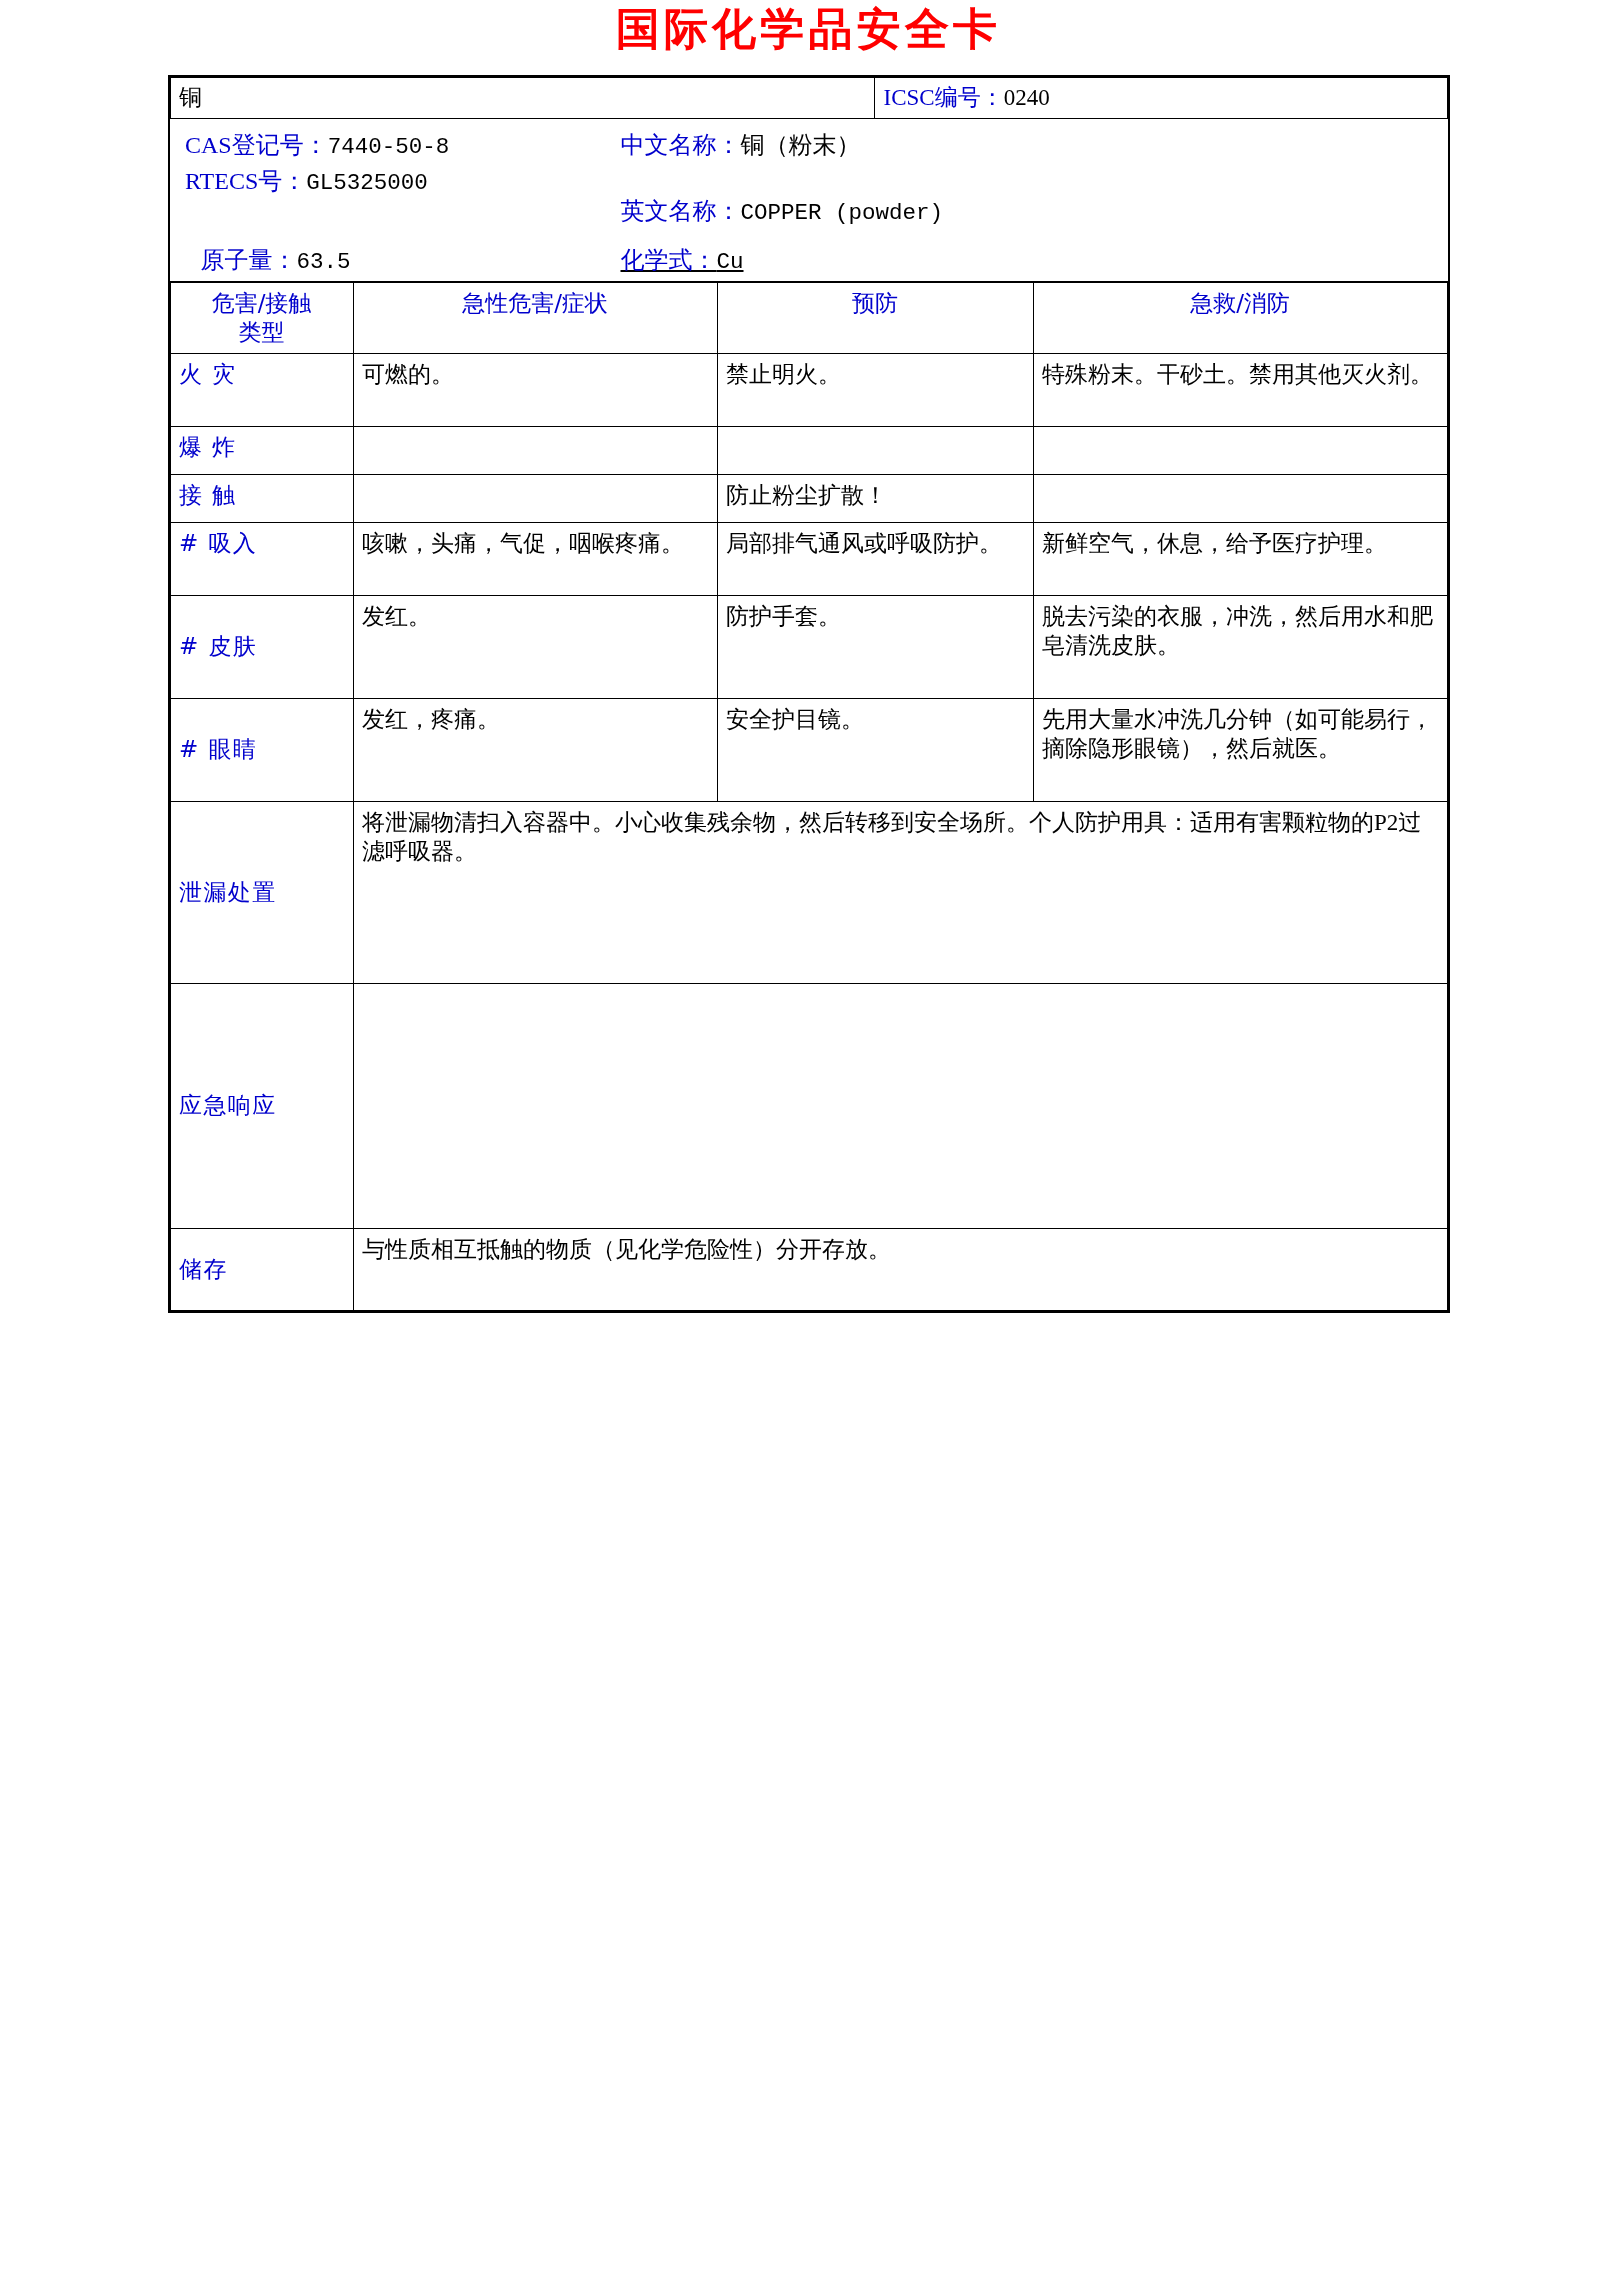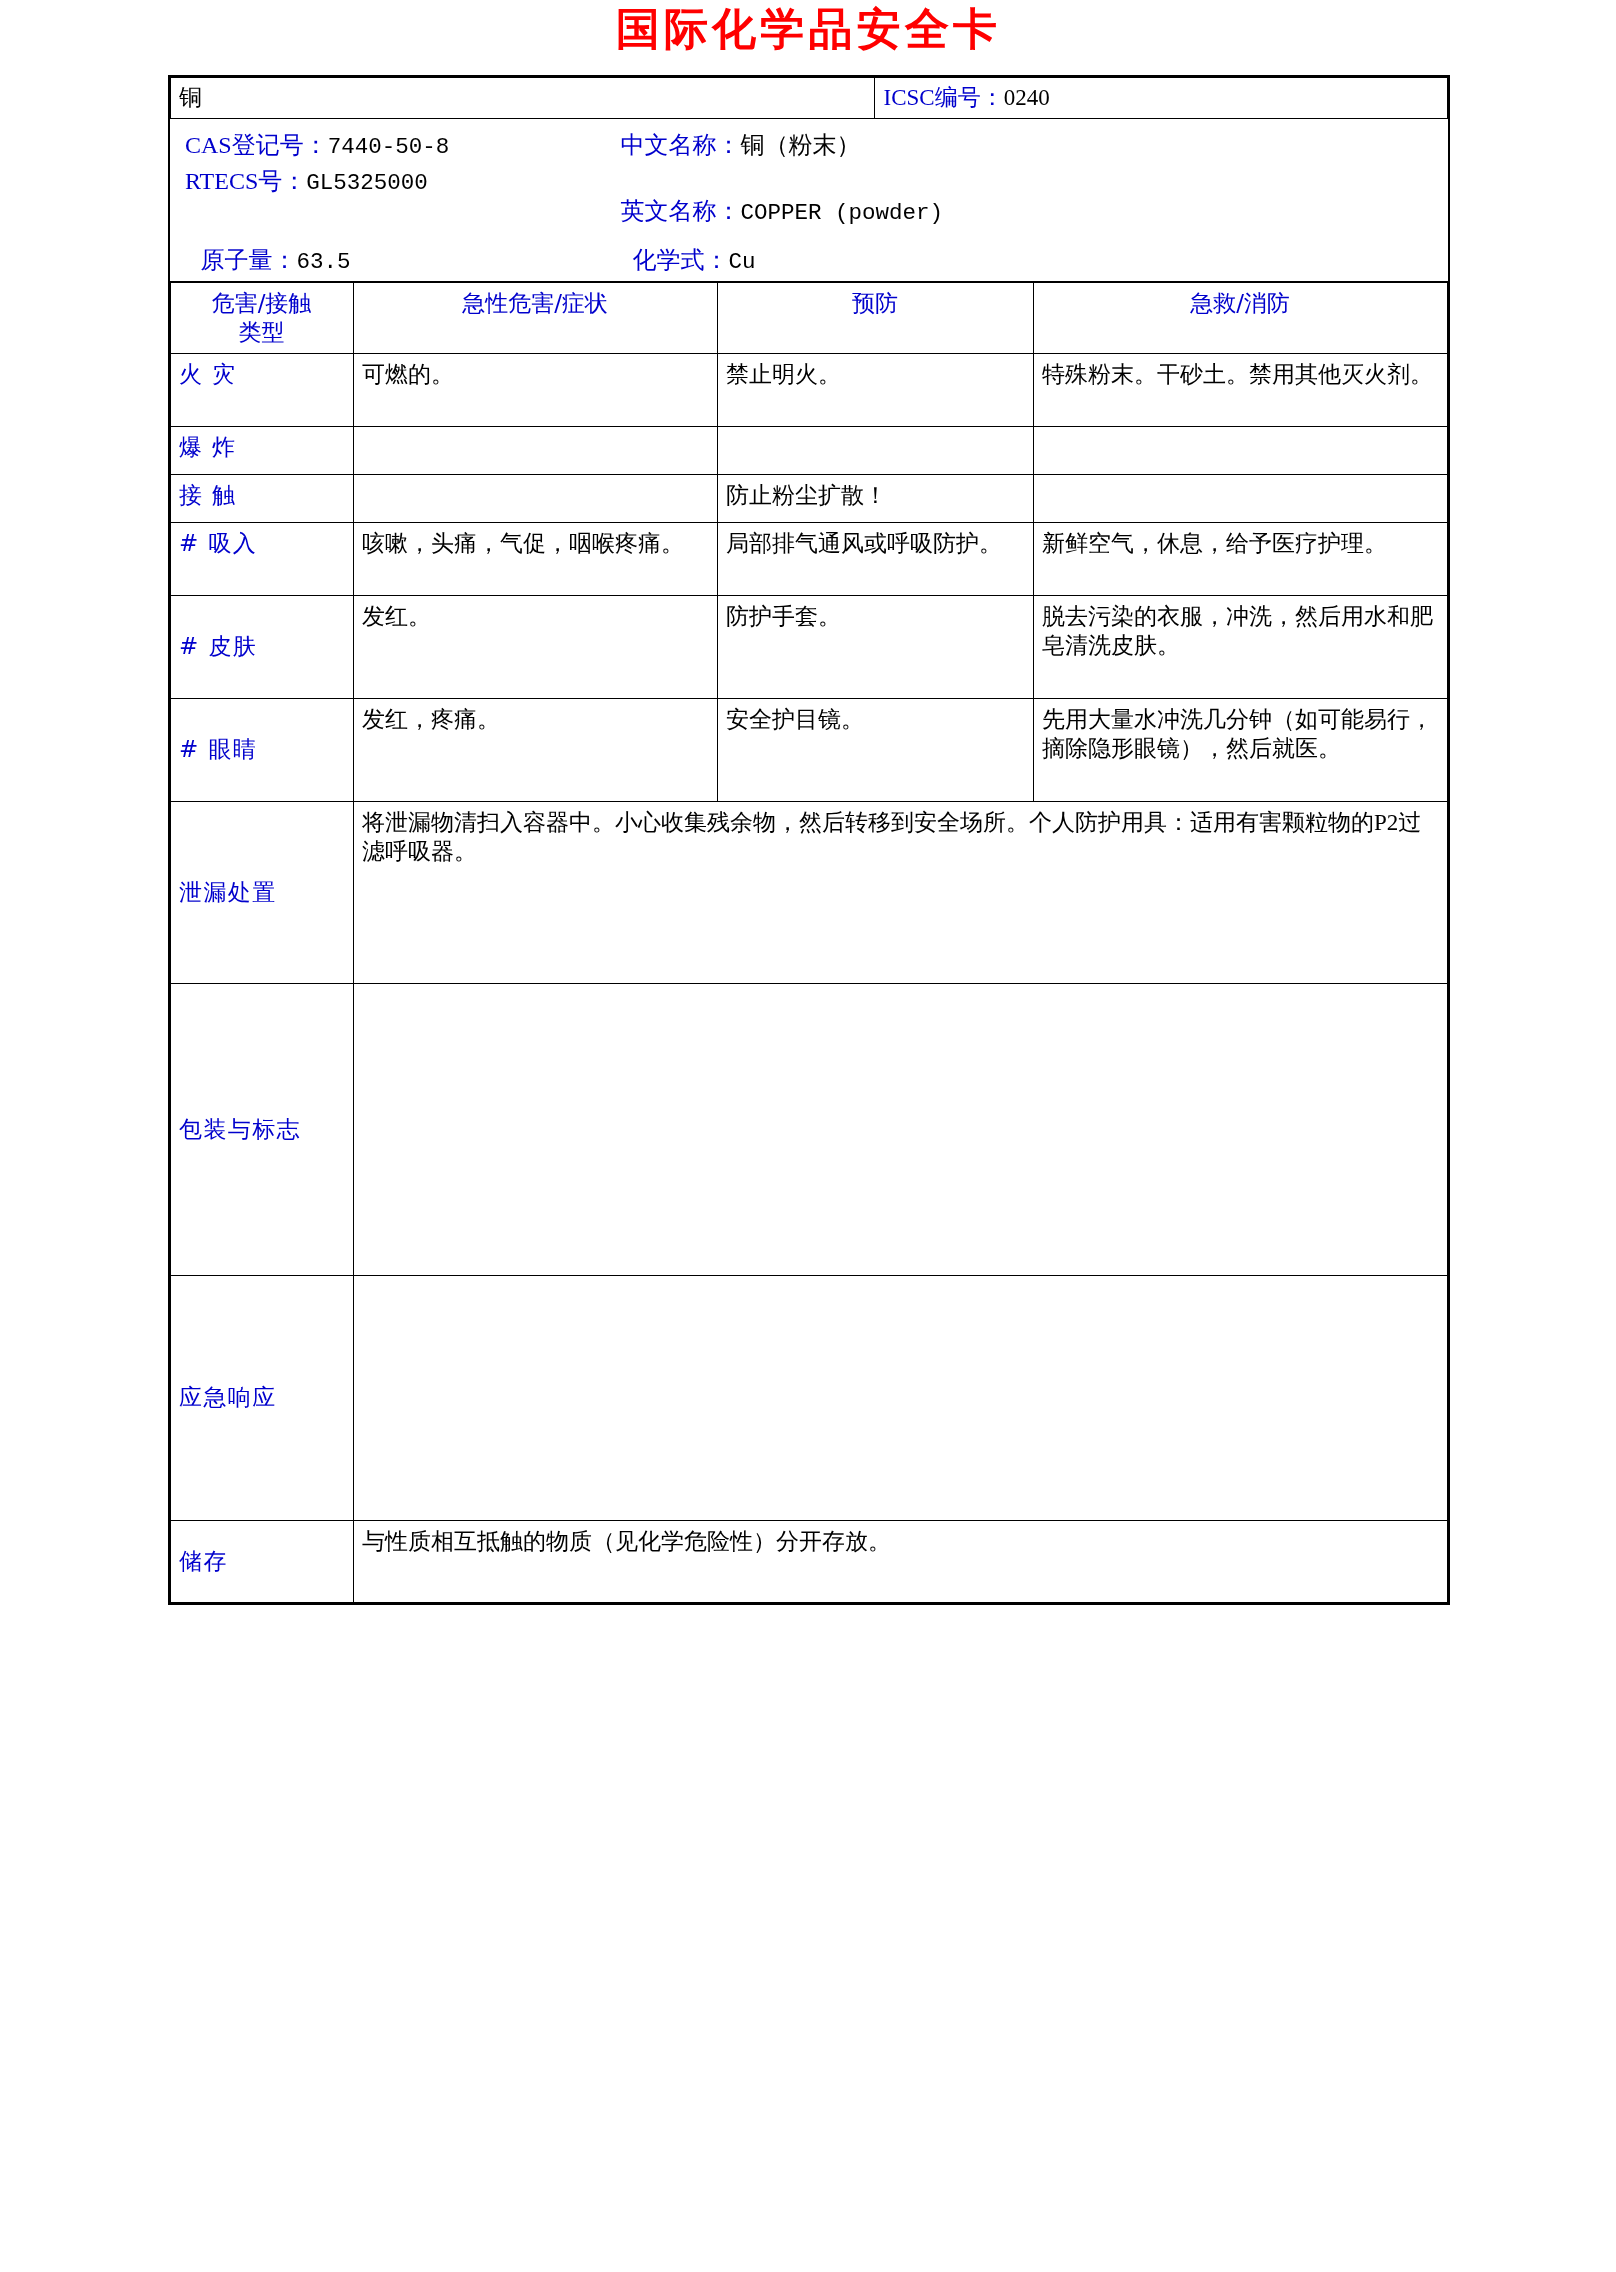--- a/index.html
+++ b/index.html
@@ -86,22 +86,23 @@
     left: 451px;
     top: 8.5px;
   }
   .id-bottom-left {
     position: absolute;
     left: 31px;
     top: 124px;
   }
   .id-bottom-right {
     position: absolute;
-    left: 463px;
+    left: 451px;
     top: 124px;
+    text-decoration: underline;
   }
   .idblock-wrap {
     border-bottom: 1.4px solid #000000;
   }
   .mono {
     font-family: "Liberation Mono", "DejaVu Sans Mono", monospace;
     font-size: 22.5px;
   }
   .hdr td {
     text-align: center;
@@ -240,24 +241,20 @@
         <td class="body-cell">安全护目镜。</td>
         <td class="body-cell">先用大量水冲洗几分钟（如可能易行，摘除隐形眼镜），然后就医。</td>
       </tr>
 
 
       <tr style="height:182px">
         <td class="rowlabel tall">泄漏处置</td>
         <td class="body-cell" colspan="3">将泄漏物清扫入容器中。小心收集残余物，然后转移到安全场所。个人防护用具：适用有害颗粒物的P2过滤呼吸器。</td>
       </tr>
 
-      <tr style="height:292px">
-        <td class="rowlabel tall">包装与标志</td>
-        <td class="body-cell" colspan="3"></td>
-      </tr>
 
       <tr style="height:245px">
         <td class="rowlabel tall">应急响应</td>
         <td class="body-cell" colspan="3"></td>
       </tr>
 
       <tr style="height:82px">
         <td class="rowlabel tall">储存</td>
         <td class="body-cell" colspan="3">与性质相互抵触的物质（见化学危险性）分开存放。</td>
       </tr>

